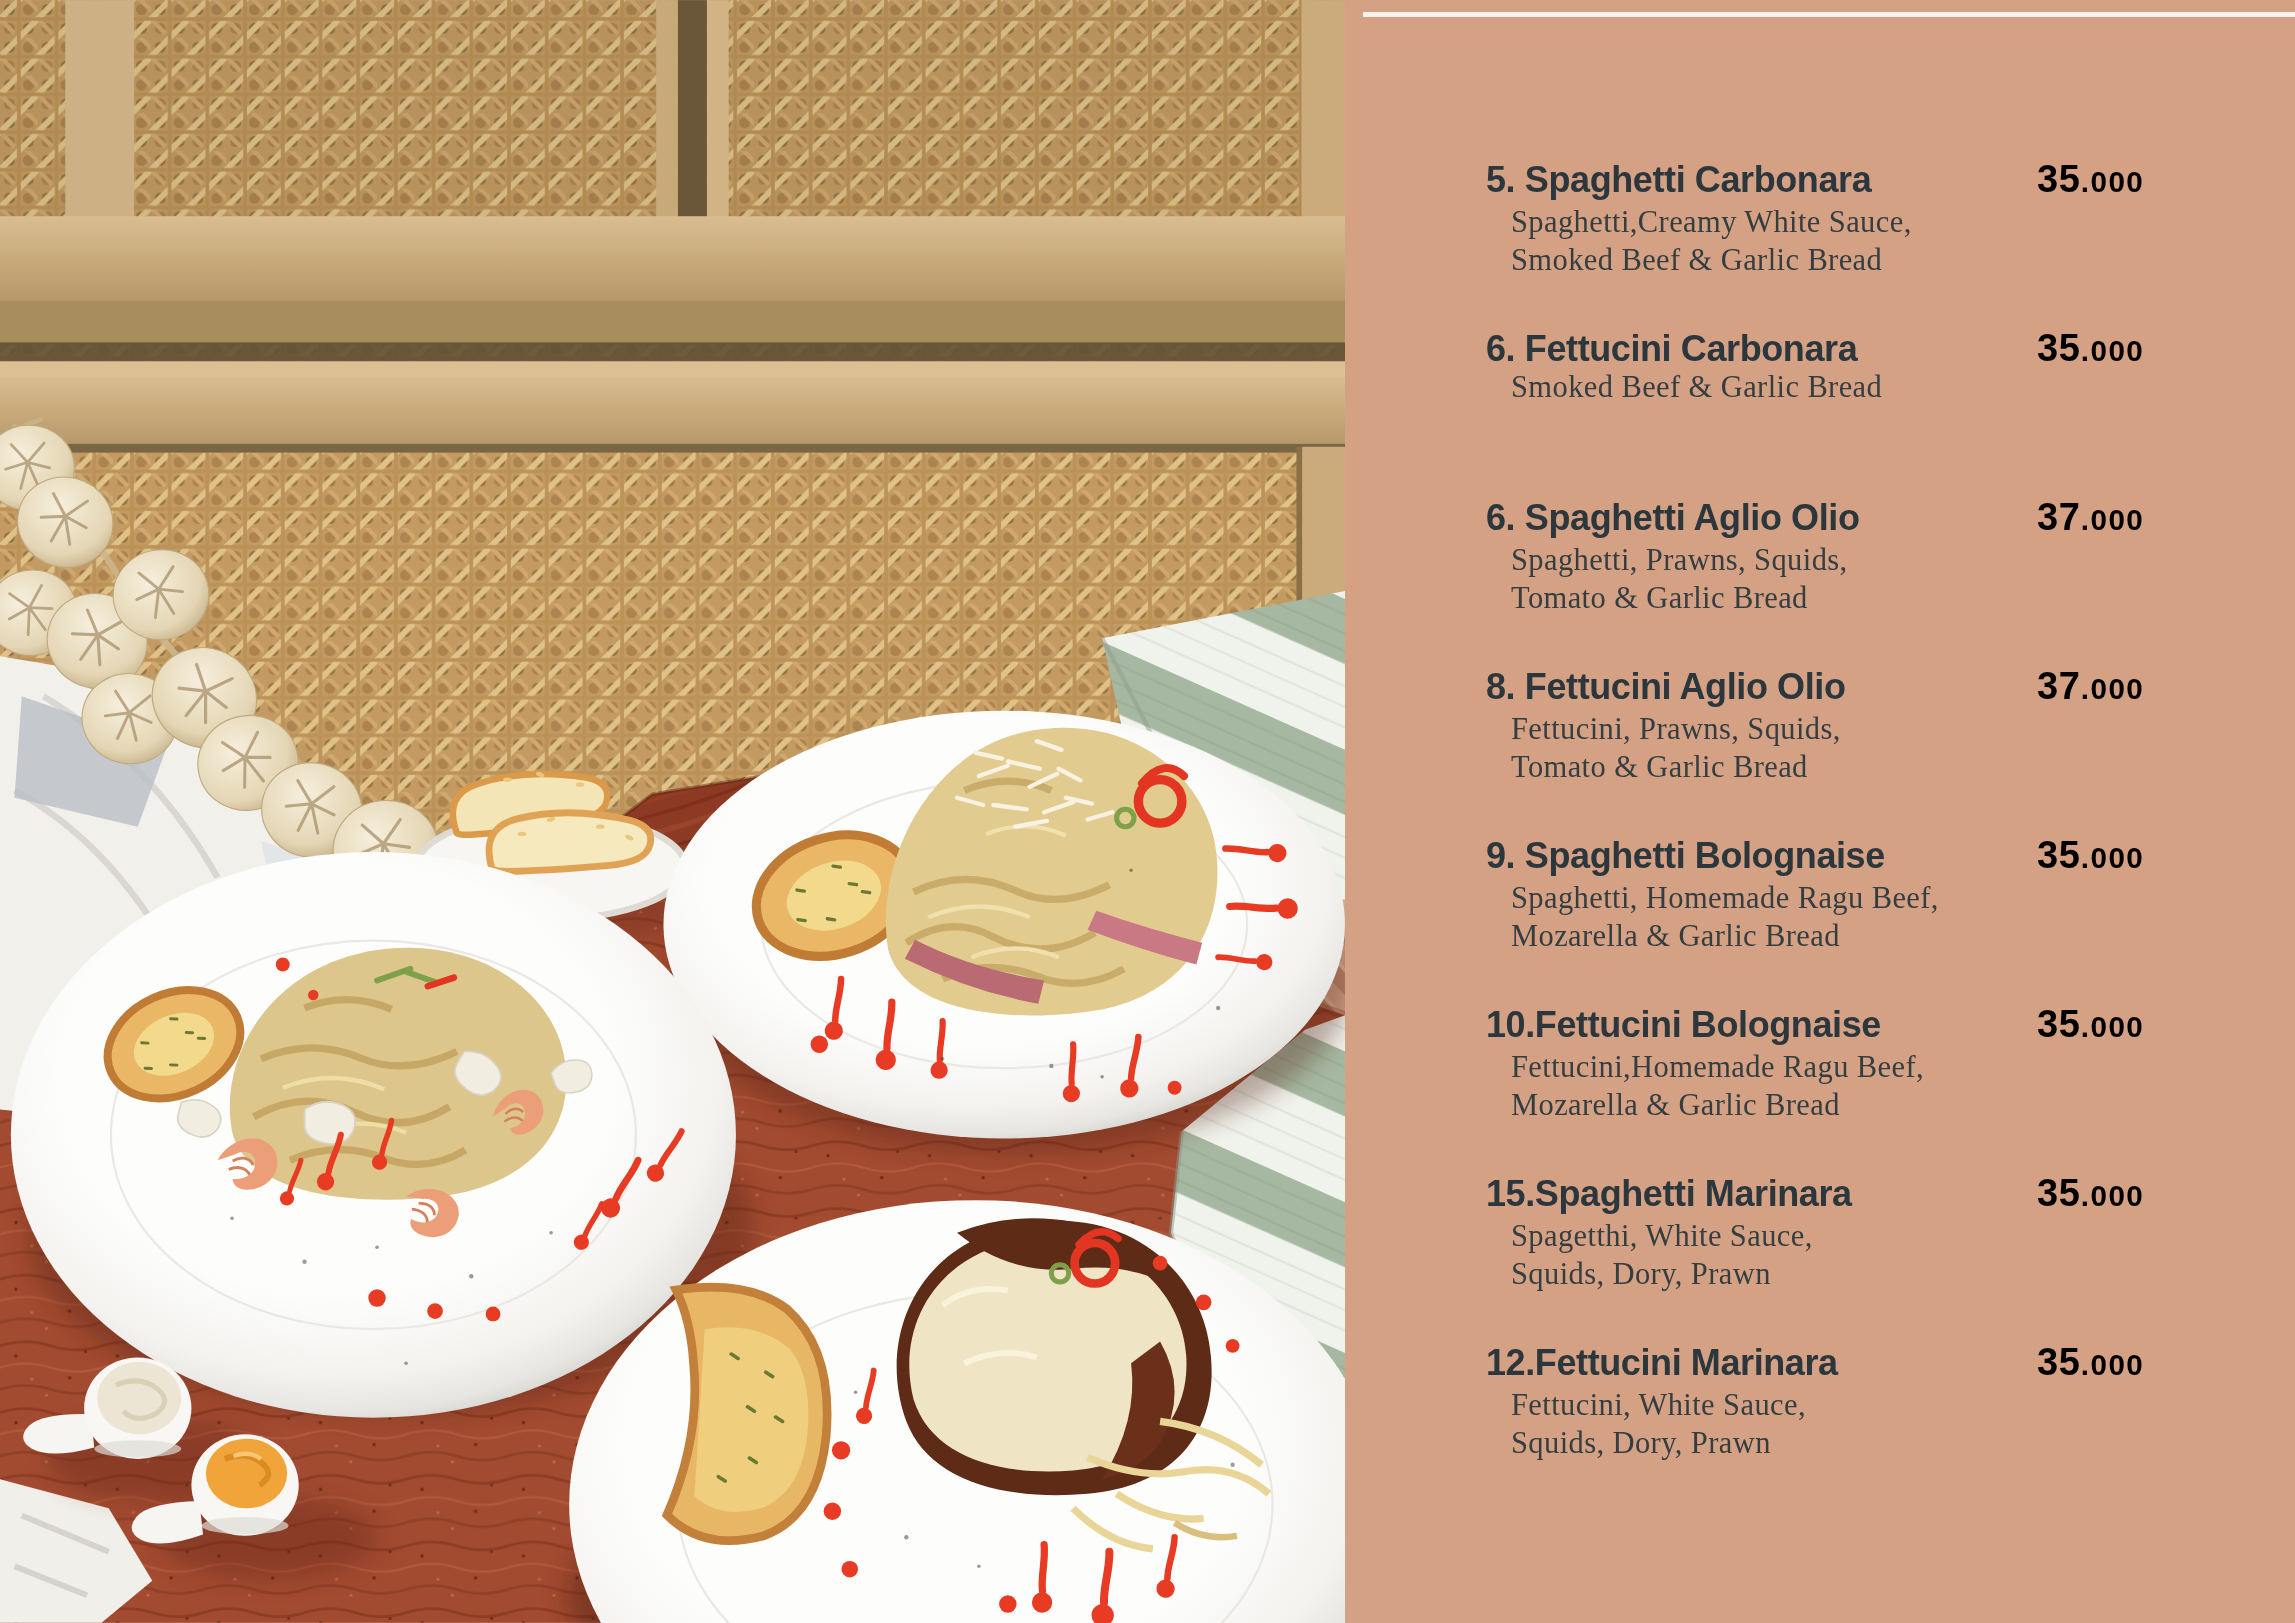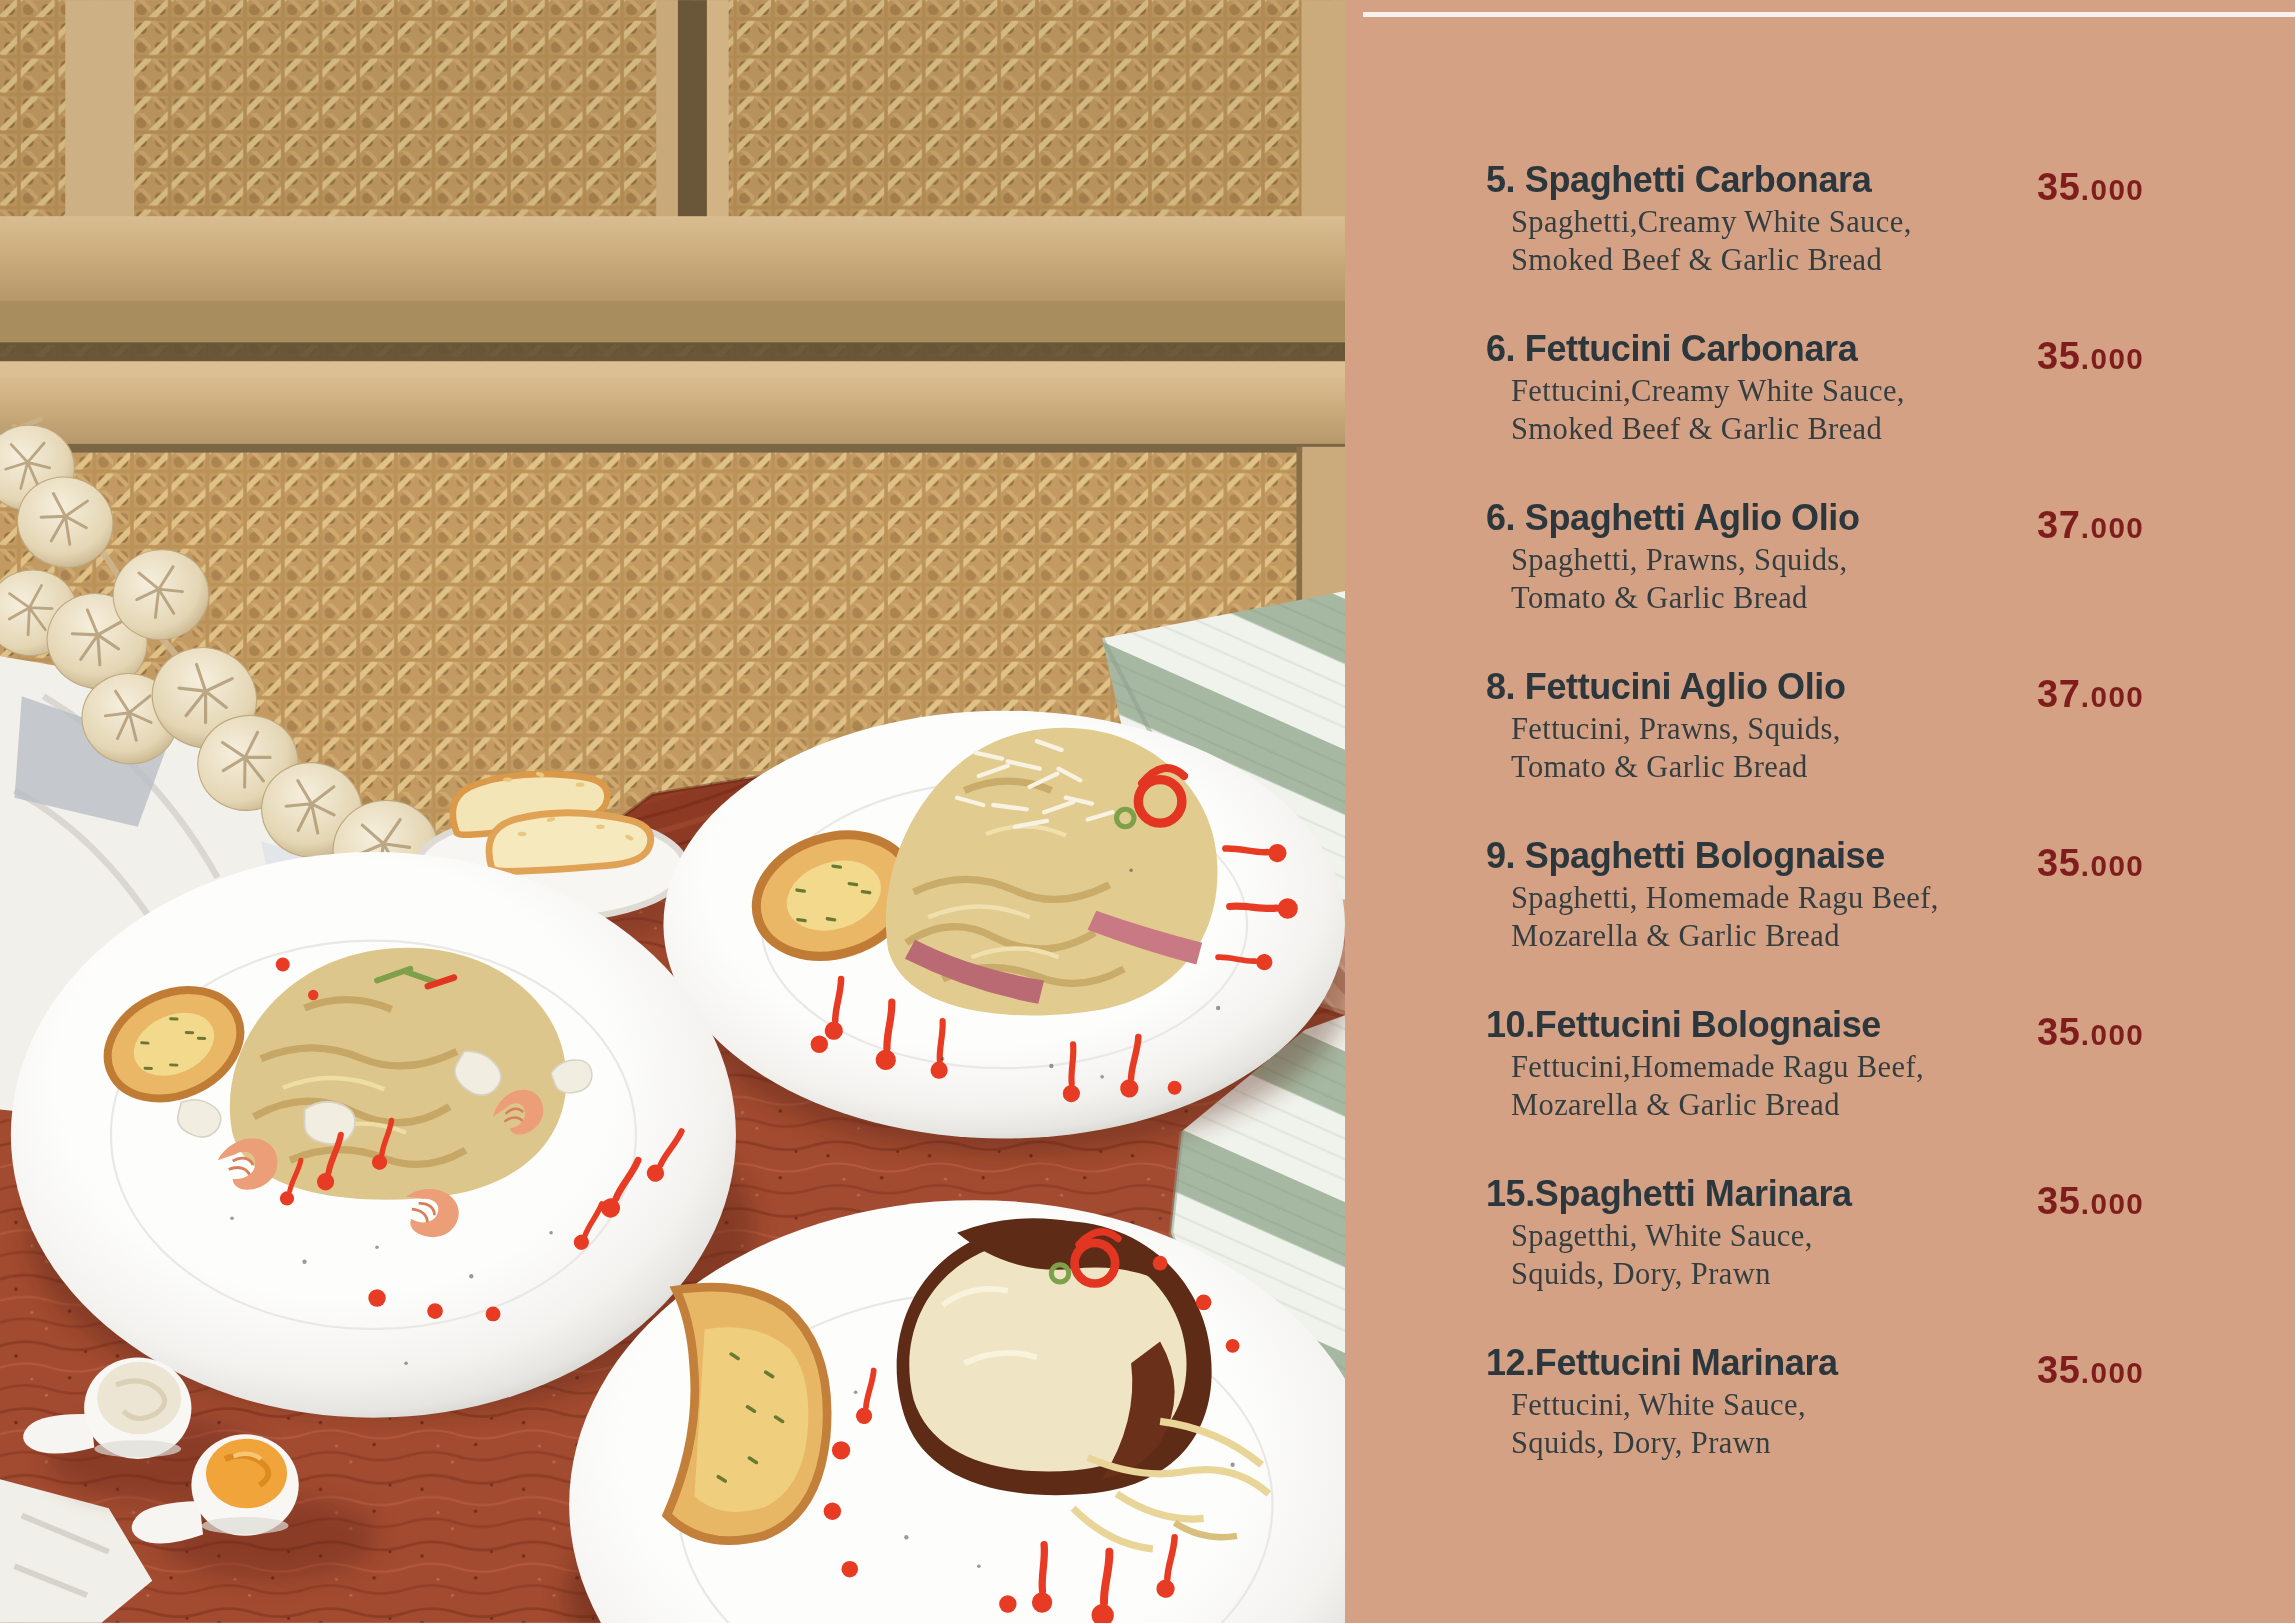--- a/index.html
+++ b/index.html
@@ -4,21 +4,21 @@
 <style>
   html,body{margin:0;padding:0;background:#ffffff;}
   .stage{position:relative;width:2295px;height:1623px;overflow:hidden;background:#d5a184;font-family:"Liberation Sans",sans-serif;}
   .photo{position:absolute;left:0;top:0;width:1345px;height:1623px;overflow:hidden;}
   .photo svg{display:block;}
   .panel{position:absolute;left:1345px;top:12px;width:950px;height:1623px;background:#d5a184;}
   .topline{position:absolute;left:18px;top:0;width:932px;height:5.1px;background:#ffffff;opacity:.85;}
   .items{list-style:none;margin:0;padding:148px 0 0 141px;}
   .item{position:relative;height:117px;margin:0 0 52px 0;}
   .title{display:block;font-size:36px;font-weight:700;letter-spacing:-0.4px;color:#2b373d;line-height:39px;}
-  .price{position:absolute;left:551px;top:0;font-size:38px;font-weight:700;color:#7f1d1d;letter-spacing:0.7px;line-height:39px;margin-top:8px;}
+  .price{position:absolute;left:551px;top:0;font-size:38px;font-weight:700;color:#000000;letter-spacing:0.7px;line-height:39px;}
   .price .pz{font-size:0.78em;letter-spacing:1.5px;}
   .desc{margin-left:25px;font-family:"Liberation Serif",serif;font-size:30.5px;line-height:38px;color:#343e41;letter-spacing:0.4px;}
   .desc.first{margin-top:4.4px;}
 </style>
 </head>
 <body>
 
 <div class="stage">
 
   <div class="photo">
@@ -340,21 +340,20 @@
       <li class="item">
         <span class="title">5. Spaghetti Carbonara</span>
         <span class="price"><span>35</span><span class="pz">.000</span></span>
         <div class="desc first">Spaghetti,Creamy White Sauce,</div>
         <div class="desc">Smoked Beef &amp; Garlic Bread</div>
       </li>
 
       <li class="item">
         <span class="title">6. Fettucini Carbonara</span>
         <span class="price"><span>35</span><span class="pz">.000</span></span>
-        <div class="desc first">Fettucini,Creamy White Sauce,</div>
         <div class="desc">Smoked Beef &amp; Garlic Bread</div>
       </li>
 
       <li class="item">
         <span class="title">6. Spaghetti Aglio Olio</span>
         <span class="price"><span>37</span><span class="pz">.000</span></span>
         <div class="desc first">Spaghetti, Prawns, Squids,</div>
         <div class="desc">Tomato &amp; Garlic Bread</div>
       </li>
 

